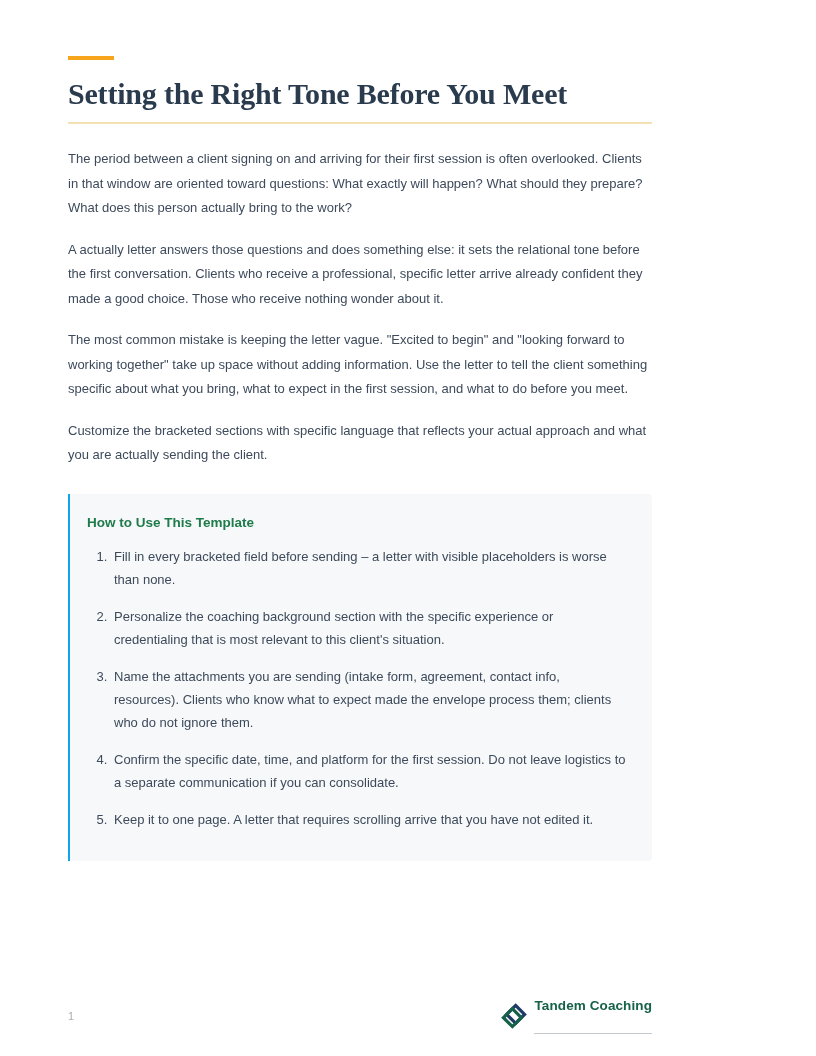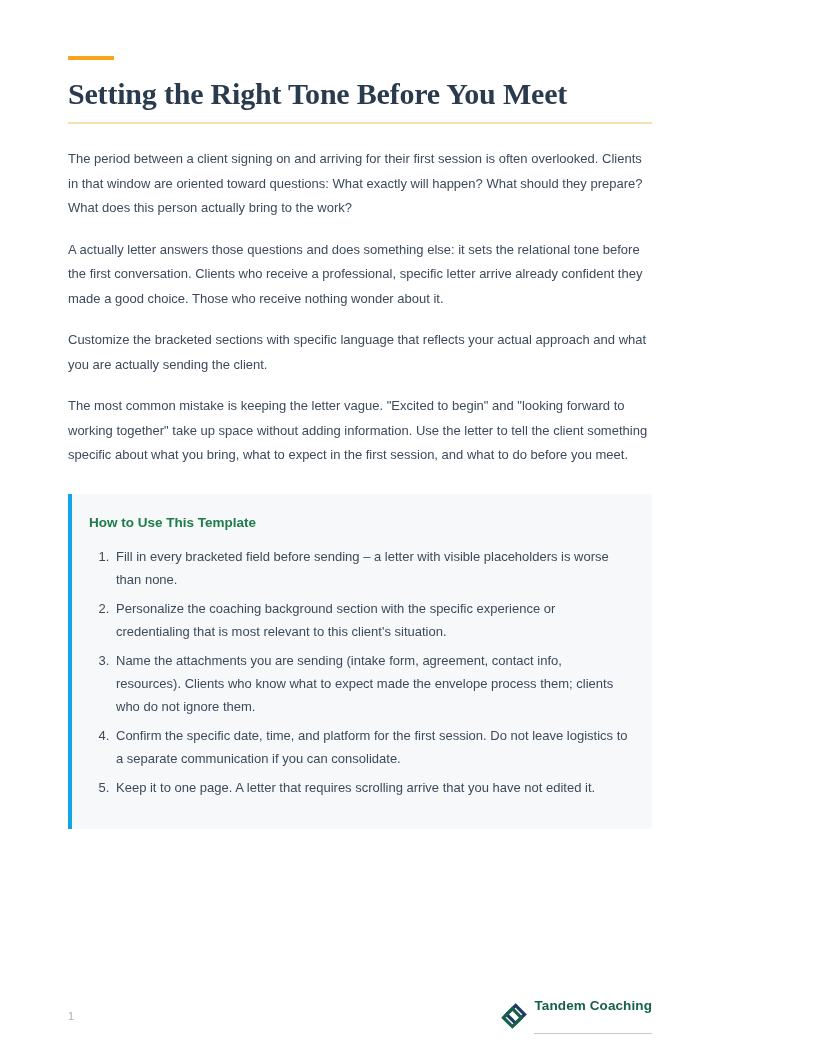--- a/index.html
+++ b/index.html
@@ -48,40 +48,40 @@
     font-size: 13px;
     line-height: 24.5px;
     color: #3D4A5B;
   }
   .intro p:first-child {
     margin-top: 23px;
   }
   .callout {
     margin-top: 26px;
     background: #F7F8F9;
-    border-left: 4px solid #0ea5e9;
+    border-left: 2px solid #0ea5e9;
     border-radius: 0 4px 4px 0;
     padding: 20px 24px 30px 17px;
   }
   .callout h2 {
     font-size: 13.5px;
     font-weight: 700;
     color: #1E7B4A;
     line-height: 18px;
   }
   .callout ol {
     margin-top: 13px;
     padding-left: 24px;
     color: #3D4A5B;
   }
   .callout ol li {
     font-size: 13px;
     line-height: 23px;
     color: #3D4A5B;
-    margin-top: 6px;
+    margin-top: 14px;
     padding-left: 3px;
   }
   .callout ol li:first-child { margin-top: 0; }
   .page-footer {
     position: absolute;
     left: 68px;
     right: 68px;
     top: 1000px;
     height: 32px;
     display: flex;
@@ -115,22 +115,22 @@
 
     <div class="top-bar"></div>
 
     <h1 class="doc-title">Setting the Right Tone Before You Meet</h1>
 
     <div class="gold-rule"></div>
 
     <section class="intro">
       <p>The period between a client signing on and arriving for their first session is often overlooked. Clients in that window are oriented toward questions: What exactly will happen? What should they prepare? What does this person actually bring to the work?</p>
       <p>A actually letter answers those questions and does something else: it sets the relational tone before the first conversation. Clients who receive a professional, specific letter arrive already confident they made a good choice. Those who receive nothing wonder about it.</p>
+      <p>The most common mistake is keeping the letter vague. "Excited to begin" and "looking forward to working together" take up space without adding information. Use the letter to tell the client something specific about what you bring, what to expect in the first session, and what to do before you meet.</p>
       <p>Customize the bracketed sections with specific language that reflects your actual approach and what you are actually sending the client.</p>
-      <p>The most common mistake is keeping the letter vague. "Excited to begin" and "looking forward to working together" take up space without adding information. Use the letter to tell the client something specific about what you bring, what to expect in the first session, and what to do before you meet.</p>
     </section>
 
     <aside class="callout">
       <h2>How to Use This Template</h2>
       <ol>
         <li><span>Fill in every bracketed field before sending – a letter with visible placeholders is worse than none.</span></li>
         <li><span>Personalize the coaching background section with the specific experience or credentialing that is most relevant to this client's situation.</span></li>
         <li><span>Name the attachments you are sending (intake form, agreement, contact info, resources). Clients who know what to expect made the envelope process them; clients who do not ignore them.</span></li>
         <li><span>Confirm the specific date, time, and platform for the first session. Do not leave logistics to a separate communication if you can consolidate.</span></li>
         <li><span>Keep it to one page. A letter that requires scrolling arrive that you have not edited it.</span></li>

